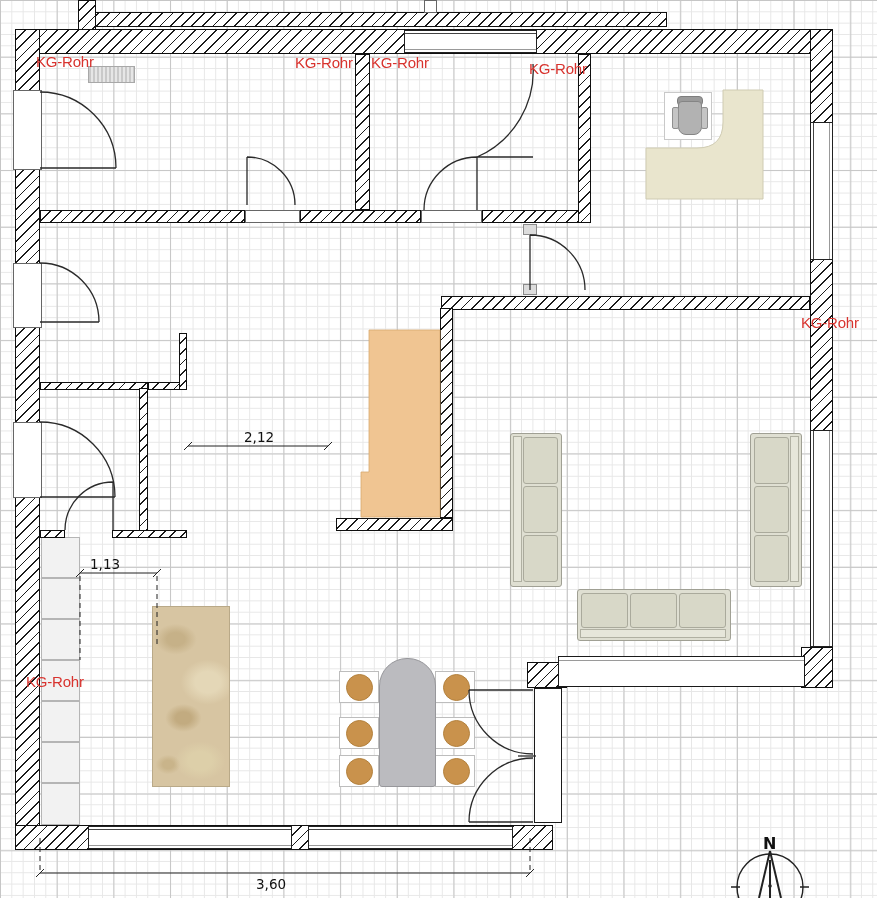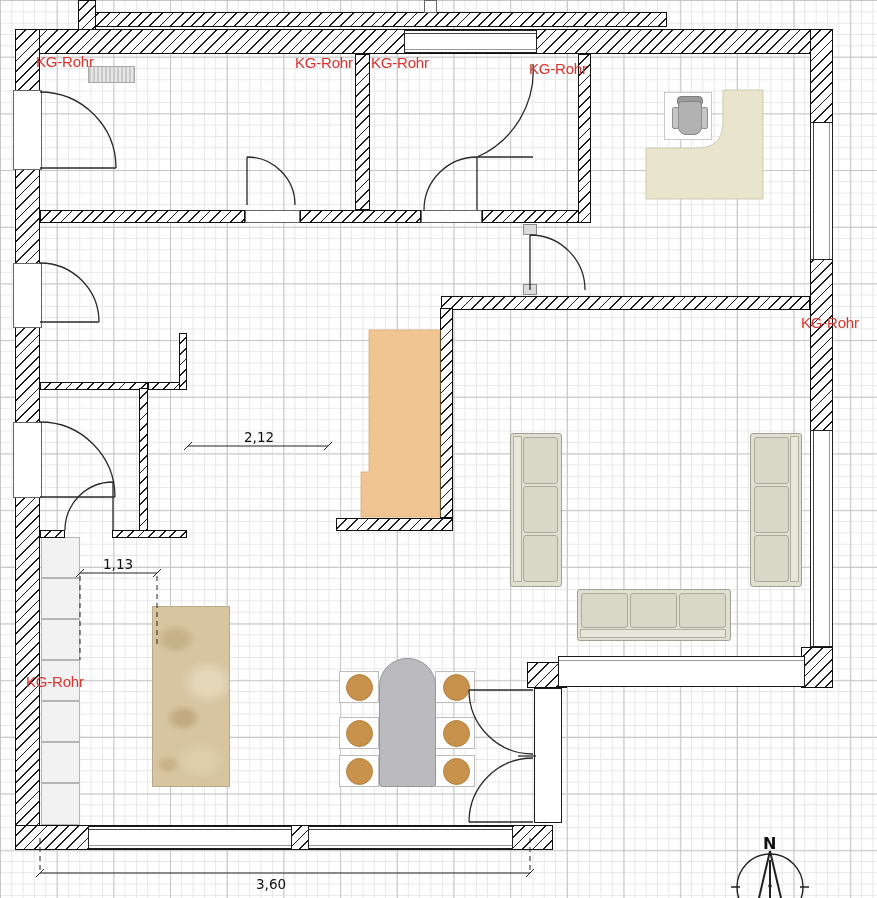--- a/index.html
+++ b/index.html
@@ -186,17 +186,17 @@
   </svg>
 
   <span class="kg" style="left:36px;top:53px;">KG-Rohr</span>
   <span class="kg" style="left:295px;top:54px;">KG-Rohr</span>
   <span class="kg" style="left:371px;top:54px;">KG-Rohr</span>
   <span class="kg" style="left:529px;top:60px;">KG-Rohr</span>
   <span class="kg" style="left:801px;top:314px;">KG-Rohr</span>
   <span class="kg" style="left:26px;top:673px;">KG-Rohr</span>
 
   <span class="dim" style="left:244px;top:429px;">2,12</span>
-  <span class="dim" style="left:103px;top:556px;">1,13</span>
+  <span class="dim" style="left:90px;top:556px;">1,13</span>
   <span class="dim" style="left:256px;top:876px;">3,60</span>
 
   <span class="north" style="left:763px;top:834px;">N</span>
 </div>
 
 </body></html>

